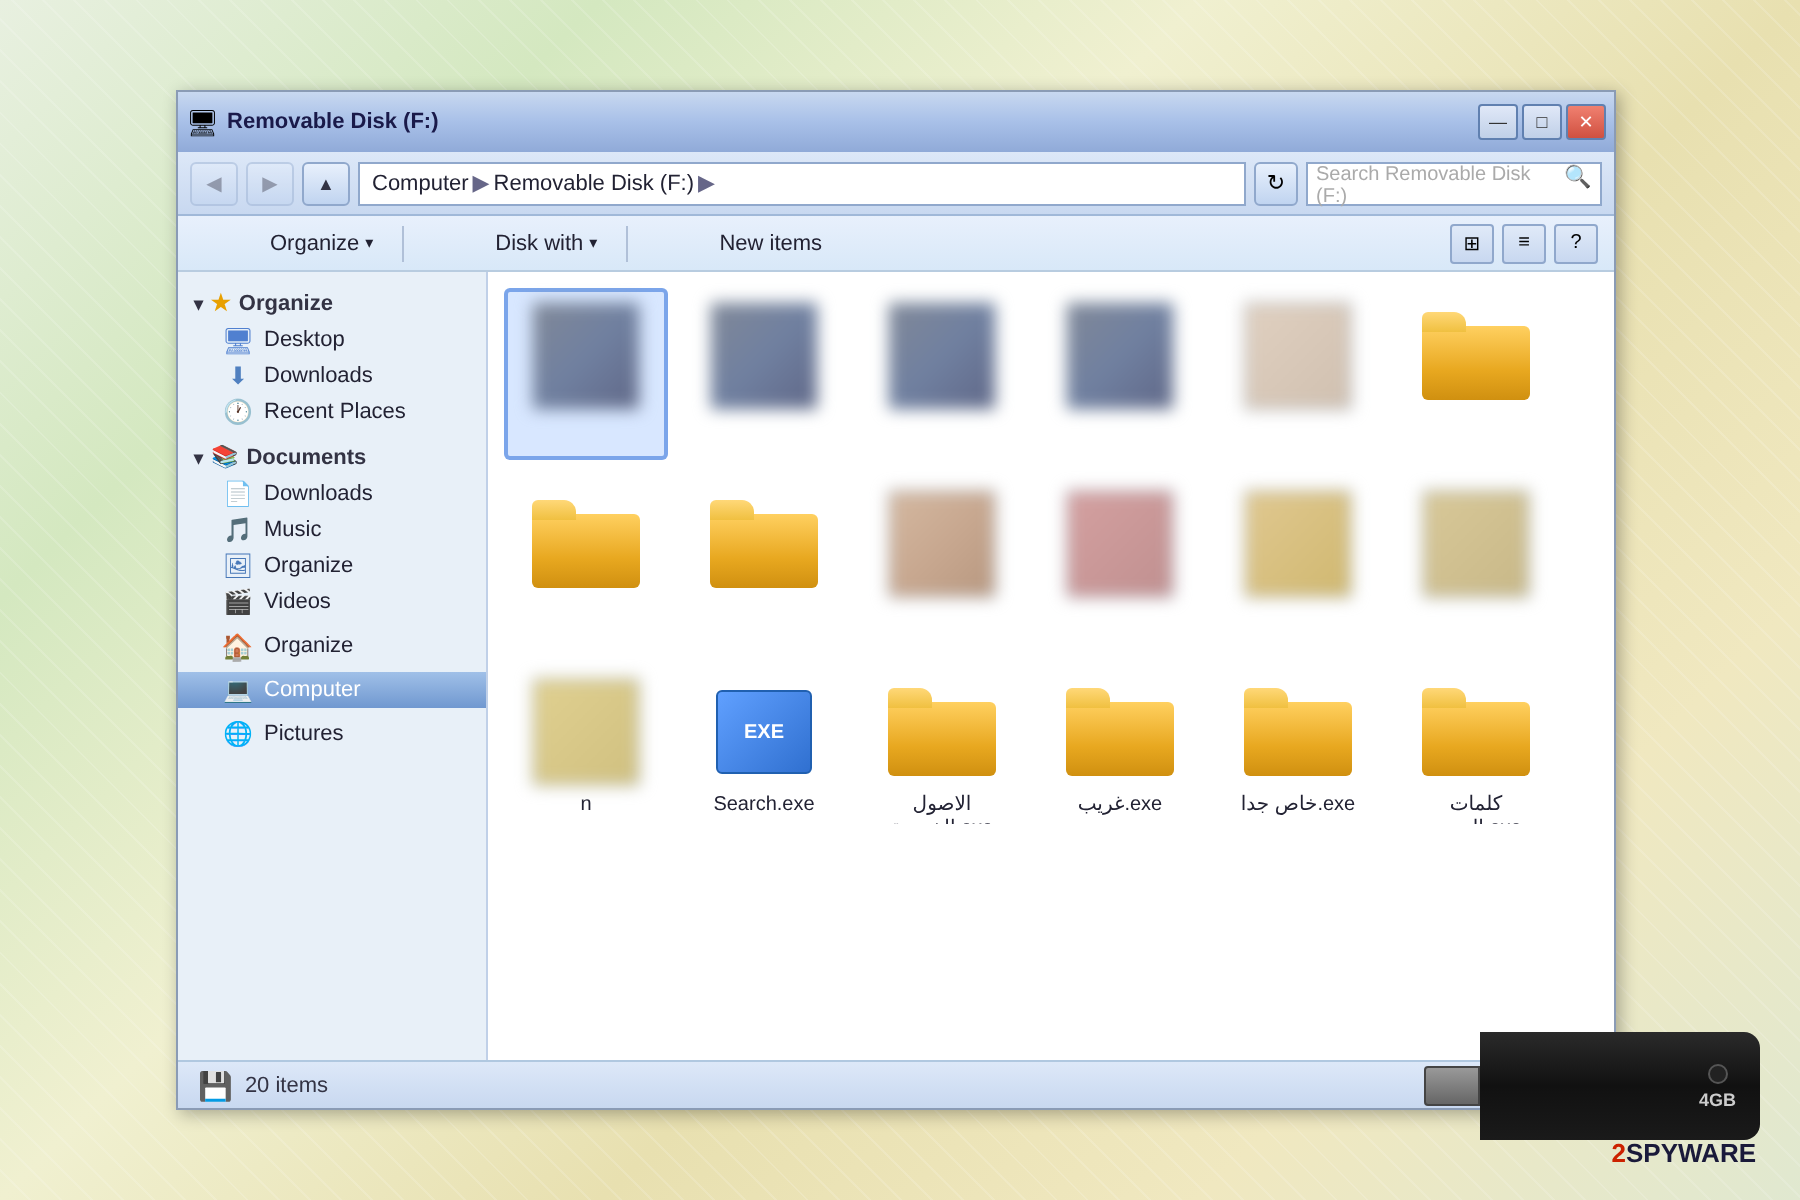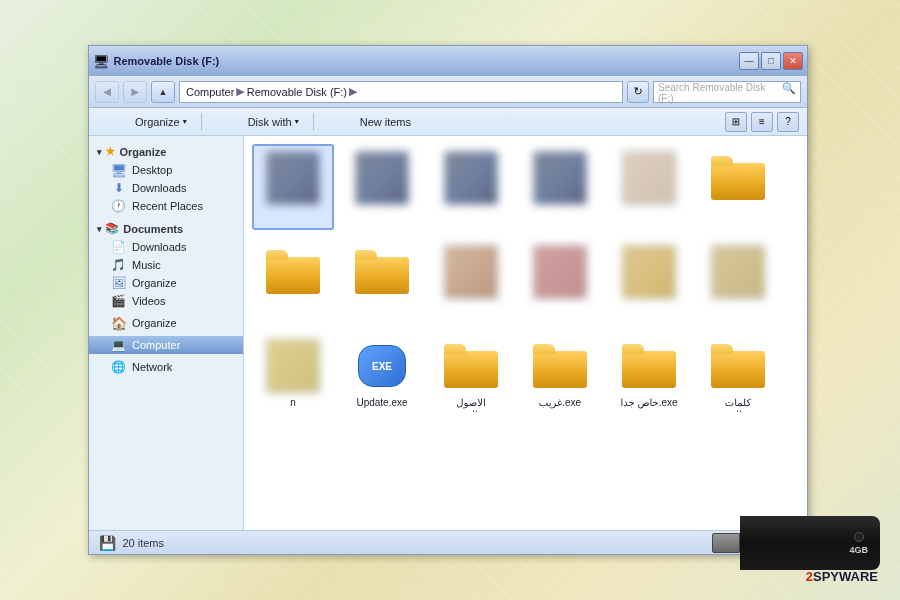--- a/index.html
+++ b/index.html
@@ -517,21 +517,21 @@
       <div class="nav-section">
         <div class="nav-item selected">
           <span class="nav-icon" style="font-size:12px;">💻</span>
           <span>Computer</span>
         </div>
       </div>
 
       <div class="nav-section">
         <div class="nav-item">
           <span class="nav-icon" style="color:#4060a0;font-size:12px;">🌐</span>
-          <span>Network</span>
+          <span>Pictures</span>
         </div>
       </div>
     </div>
 
     <div class="file-area">
 
       <div class="file-item selected">
         <div class="file-icon">
           <div class="img-placeholder dark" style="filter:blur(4px);"></div>
         </div>
@@ -617,23 +617,23 @@
 
       <div class="file-item">
         <div class="file-icon">
           <div class="img-placeholder" style="filter:blur(4px);background:linear-gradient(135deg,#e0d090,#d0c080);"></div>
         </div>
         <div class="file-name">n</div>
       </div>
 
       <div class="file-item">
         <div class="file-icon">
-          <div class="exe-icon" style="width:48px;height:42px;background:linear-gradient(135deg,#60a0ff,#3070d0);border:1px solid #2060b0;border-radius:15px;font-size:10px;font-weight:bold;color:white;display:flex;align-items:center;justify-content:center;">EXE</div>
-        </div>
-        <div class="file-name">Update.exe</div>
+          <div class="exe-icon" style="width:48px;height:42px;background:linear-gradient(135deg,#60a0ff,#3070d0);border:1px solid #2060b0;border-radius:3px;font-size:10px;font-weight:bold;color:white;display:flex;align-items:center;justify-content:center;">EXE</div>
+        </div>
+        <div class="file-name">Search.exe</div>
       </div>
 
       <div class="file-item">
         <div class="file-icon">
           <div class="folder-shape"></div>
         </div>
         <div class="file-name">الاصول الخمسة.exe</div>
       </div>
 
       <div class="file-item">

